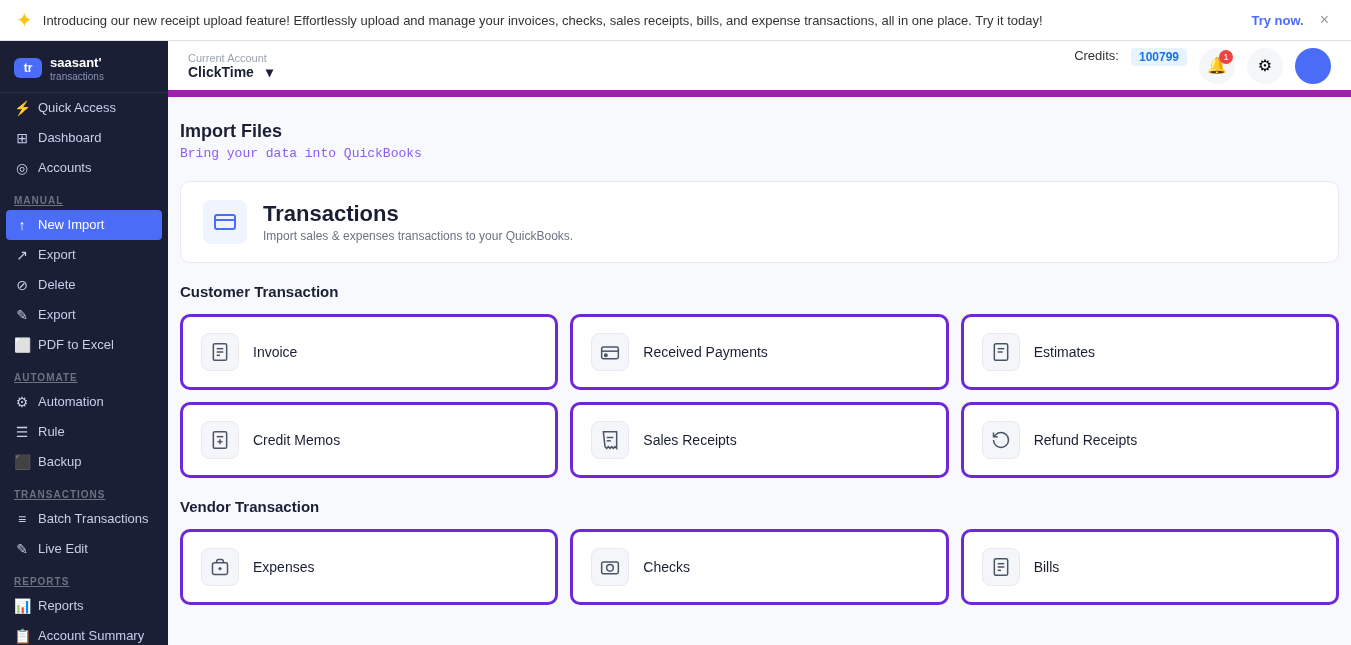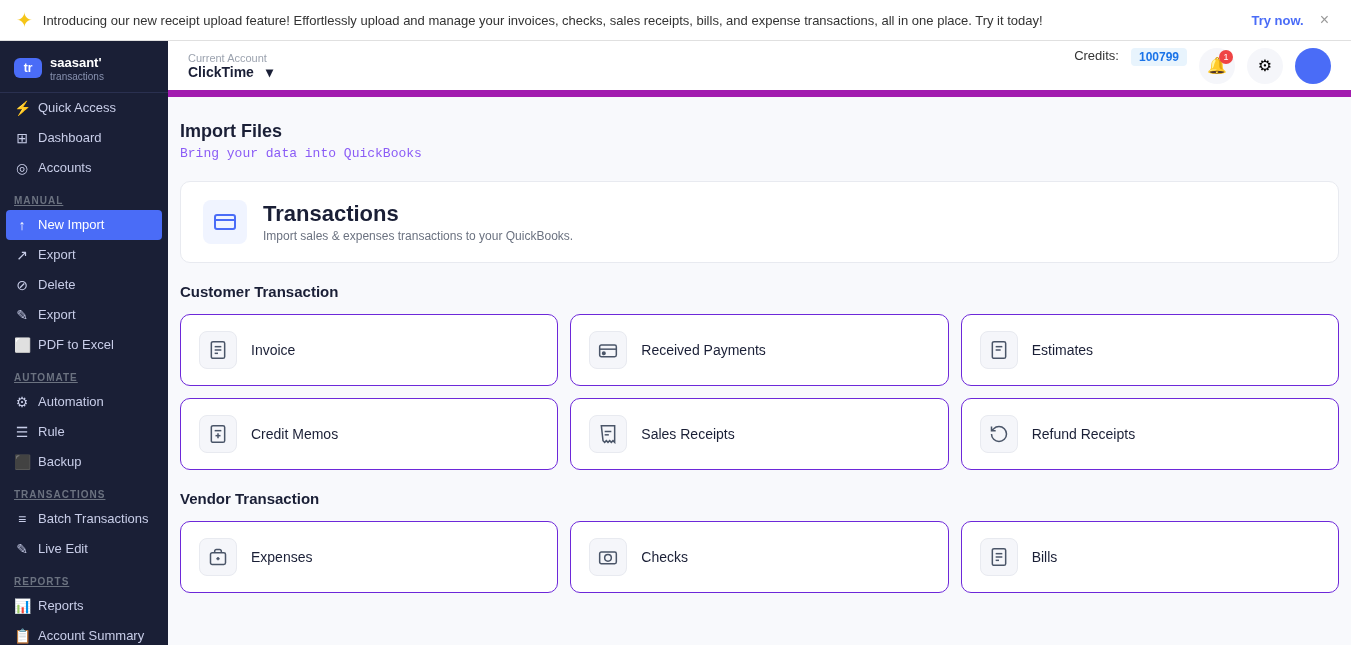--- a/index.html
+++ b/index.html
@@ -173,21 +173,21 @@
 
     
     .cards-grid {
       display: grid;
       grid-template-columns: repeat(3, 1fr);
       gap: 12px;
       margin-bottom: 20px;
     }
     .card-item {
       background: white;
-      border: 1px solid #6d28d9;
+      border: 3px solid #6d28d9;
       border-radius: 10px;
       padding: 16px 18px;
       display: flex;
       align-items: center;
       gap: 14px;
       cursor: pointer;
       transition: box-shadow 0.15s, border-color 0.15s;
     }
     .card-icon {
       width: 38px; height: 38px;

